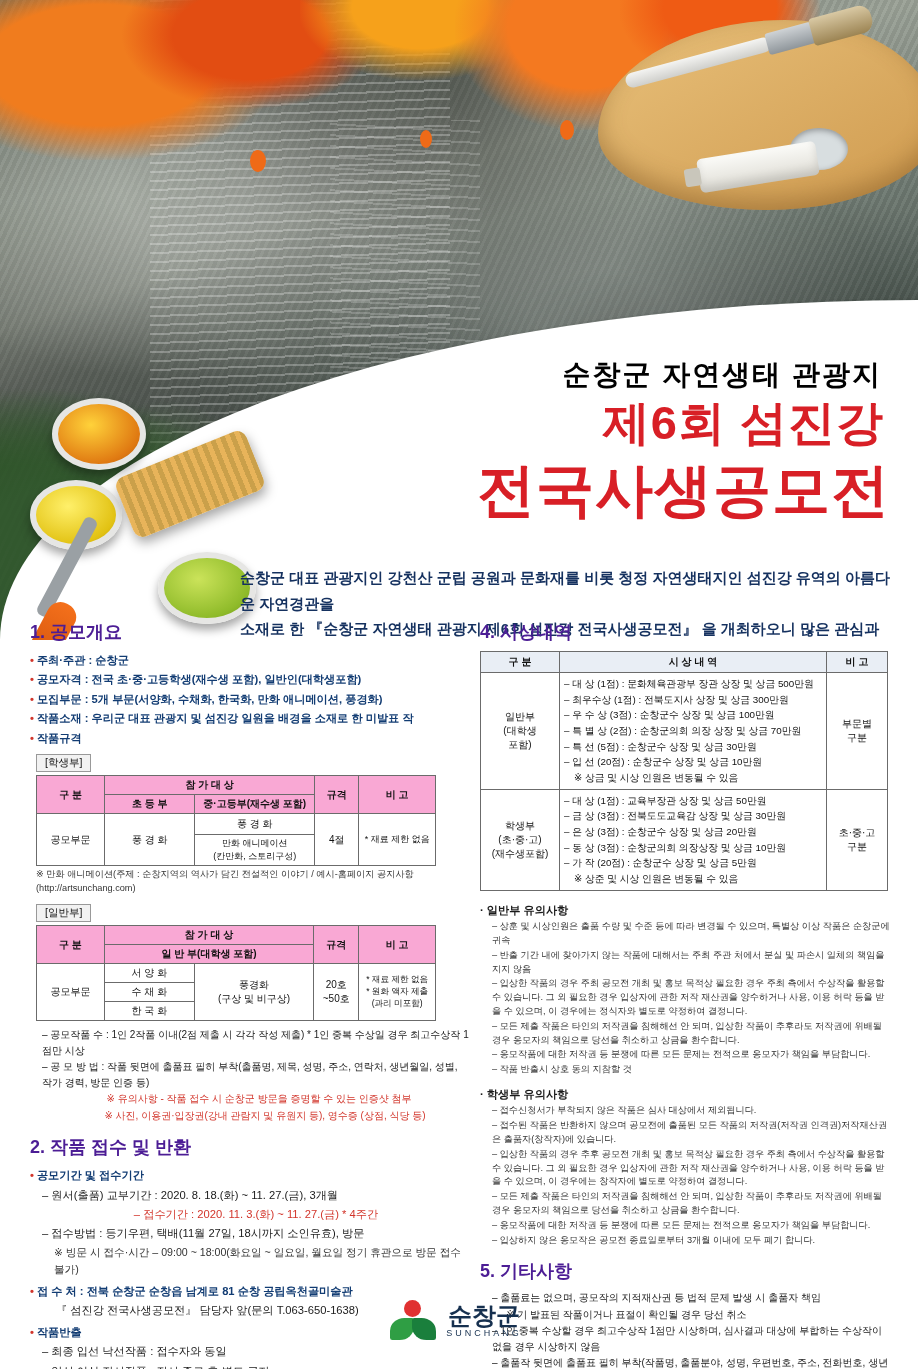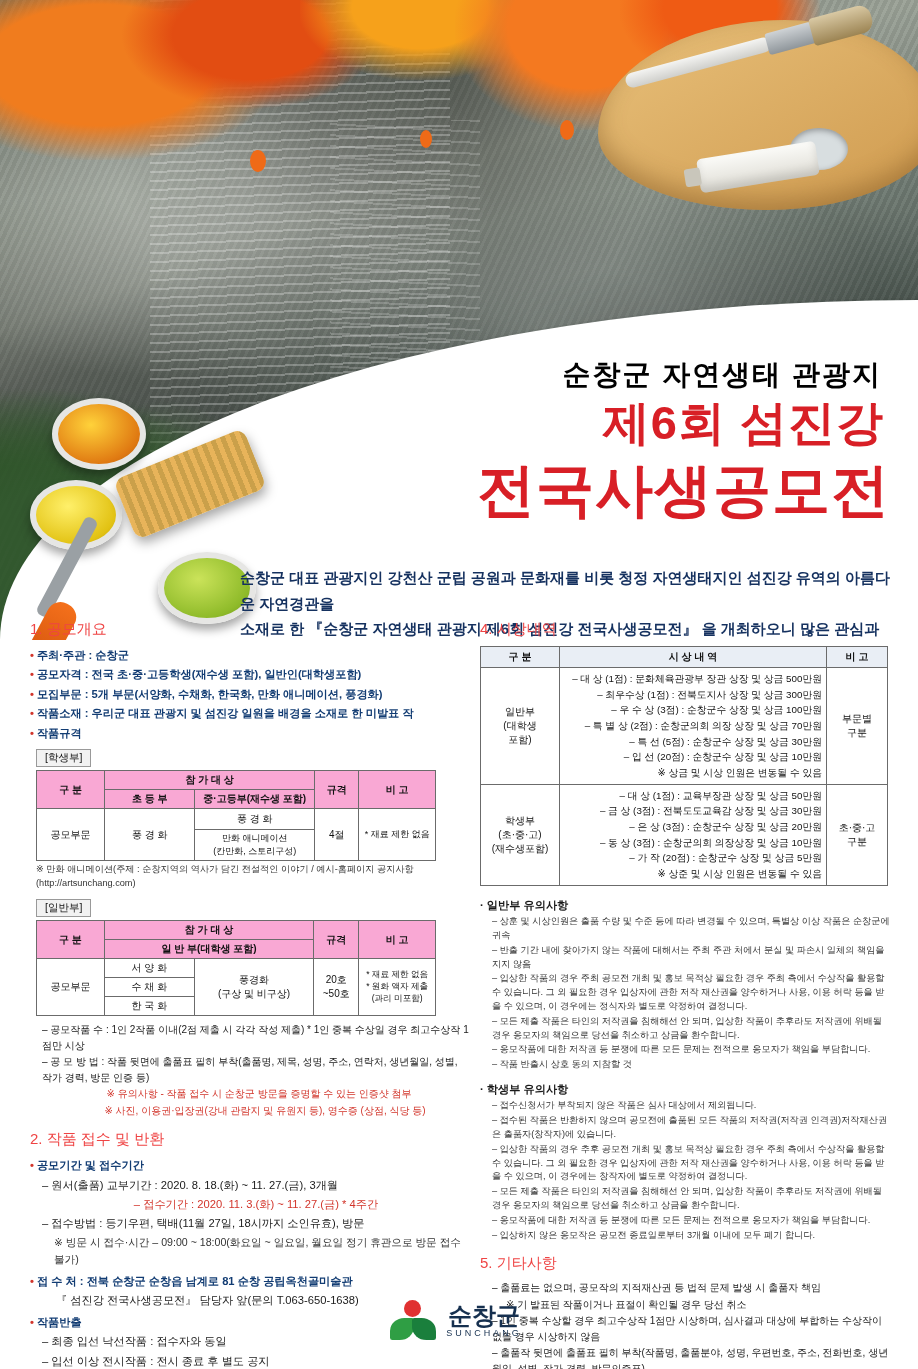--- a/index.html
+++ b/index.html
@@ -121,41 +121,41 @@
     font-size:58px;font-weight:bold;color:#d81f26;letter-spacing:1px;
   }
   .intro{
     position:absolute;left:240px;top:565px;width:655px;
     font-size:15px;line-height:1.7;color:#15315f;font-weight:bold;
   }
   
   .col-left{position:absolute;left:30px;top:620px;width:440px;}
   .col-right{position:absolute;left:480px;top:620px;width:412px;}
   h2.sec{
-    font-size:15px;color:#ef4444;font-weight:normal;margin:0 0 7px 0;
+    font-size:18px;color:#4c1d95;font-weight:bold;margin:0 0 7px 0;
   }
   .li{font-size:11.2px;line-height:1.65;margin:0 0 1px 0;color:#1a1a1a;}
   .li .b{color:#123c73;font-weight:bold;}
   .dot{color:#d2352b;font-weight:bold;margin-right:3px;}
   .dash{margin-left:12px;}
   .dash:before{content:"– ";}
   .sub{margin-left:24px;font-size:10.6px;color:#333;}
   .red{color:#d2352b;text-align:center;}
   .small{font-size:10px;line-height:1.55;}
   .tiny{font-size:9.2px;line-height:1.5;color:#333;}
   .tblcap{font-size:10.5px;color:#111;margin:6px 0 3px 6px;border:1px solid #999;display:inline-block;padding:1px 8px;background:#f2f2f2;}
   table.t{border-collapse:collapse;width:400px;margin-left:6px;font-size:10px;}
   table.t th,table.t td{border:1px solid #6b6b6b;padding:2px 3px;text-align:center;vertical-align:middle;color:#111;}
   table.t th{background:#f9a8d4;font-weight:bold;}
   
   table.t2{border-collapse:collapse;width:408px;font-size:10px;}
   table.t2 th,table.t2 td{border:1px solid #6b6b6b;padding:3px 4px;color:#111;vertical-align:middle;}
   table.t2 th{background:#e9eef5;font-weight:bold;text-align:center;}
   table.t2 td.c{text-align:center;}
-  table.t2 td.l{text-align:right;line-height:1.6;font-size:9.8px;}
+  table.t2 td.l{text-align:left;line-height:1.6;font-size:9.8px;}
   
   .footer{position:absolute;left:0;top:1300px;width:912px;text-align:center;}
   .logo-wrap{display:inline-flex;align-items:center;gap:10px;}
   .logo-mark{width:46px;height:42px;position:relative;}
   .logo-mark .leafL{position:absolute;left:0;bottom:2px;width:24px;height:22px;background:#2f9e44;border-radius:60% 10% 60% 10%;}
   .logo-mark .leafR{position:absolute;right:0;bottom:2px;width:24px;height:22px;background:#1a7f3c;border-radius:10% 60% 10% 60%;}
   .logo-mark .dotred{position:absolute;left:14px;top:0;width:17px;height:17px;border-radius:50%;background:#e03131;}
   .logo-txt .kr{font-size:24px;font-weight:bold;color:#16304f;line-height:1;}
   .logo-txt .en{font-size:9px;letter-spacing:3px;color:#16304f;text-align:center;}
 </style>

